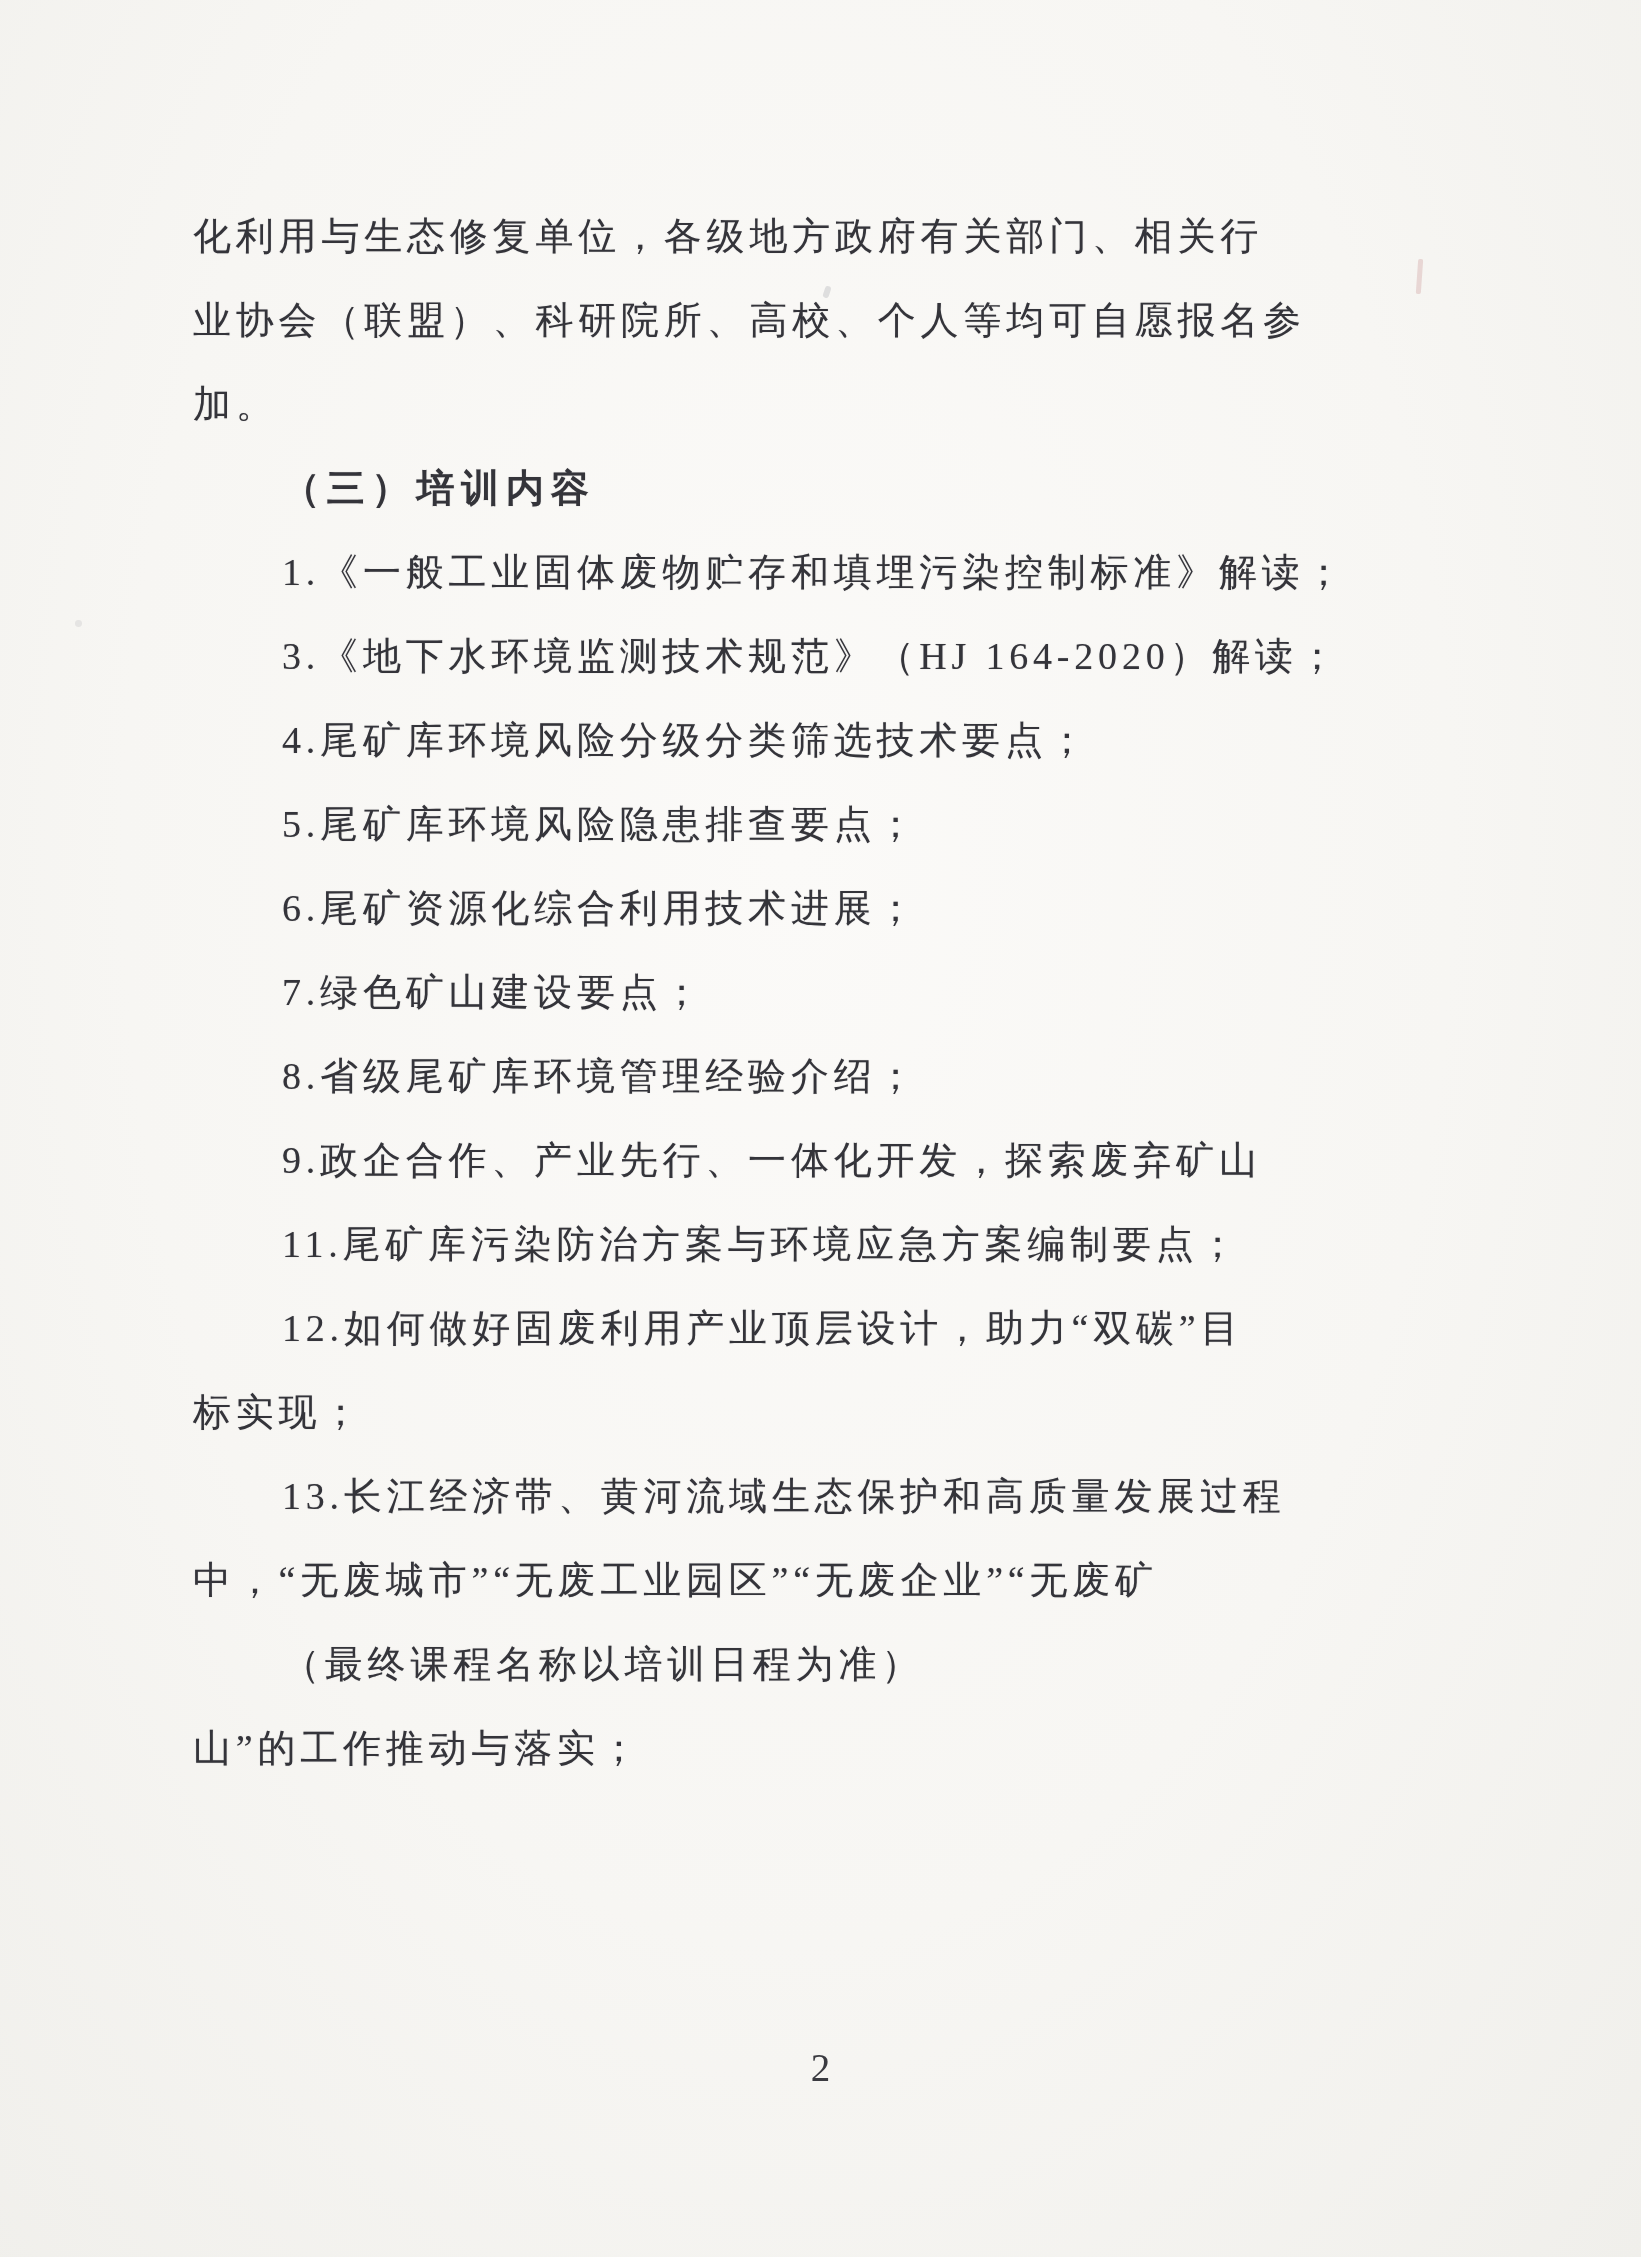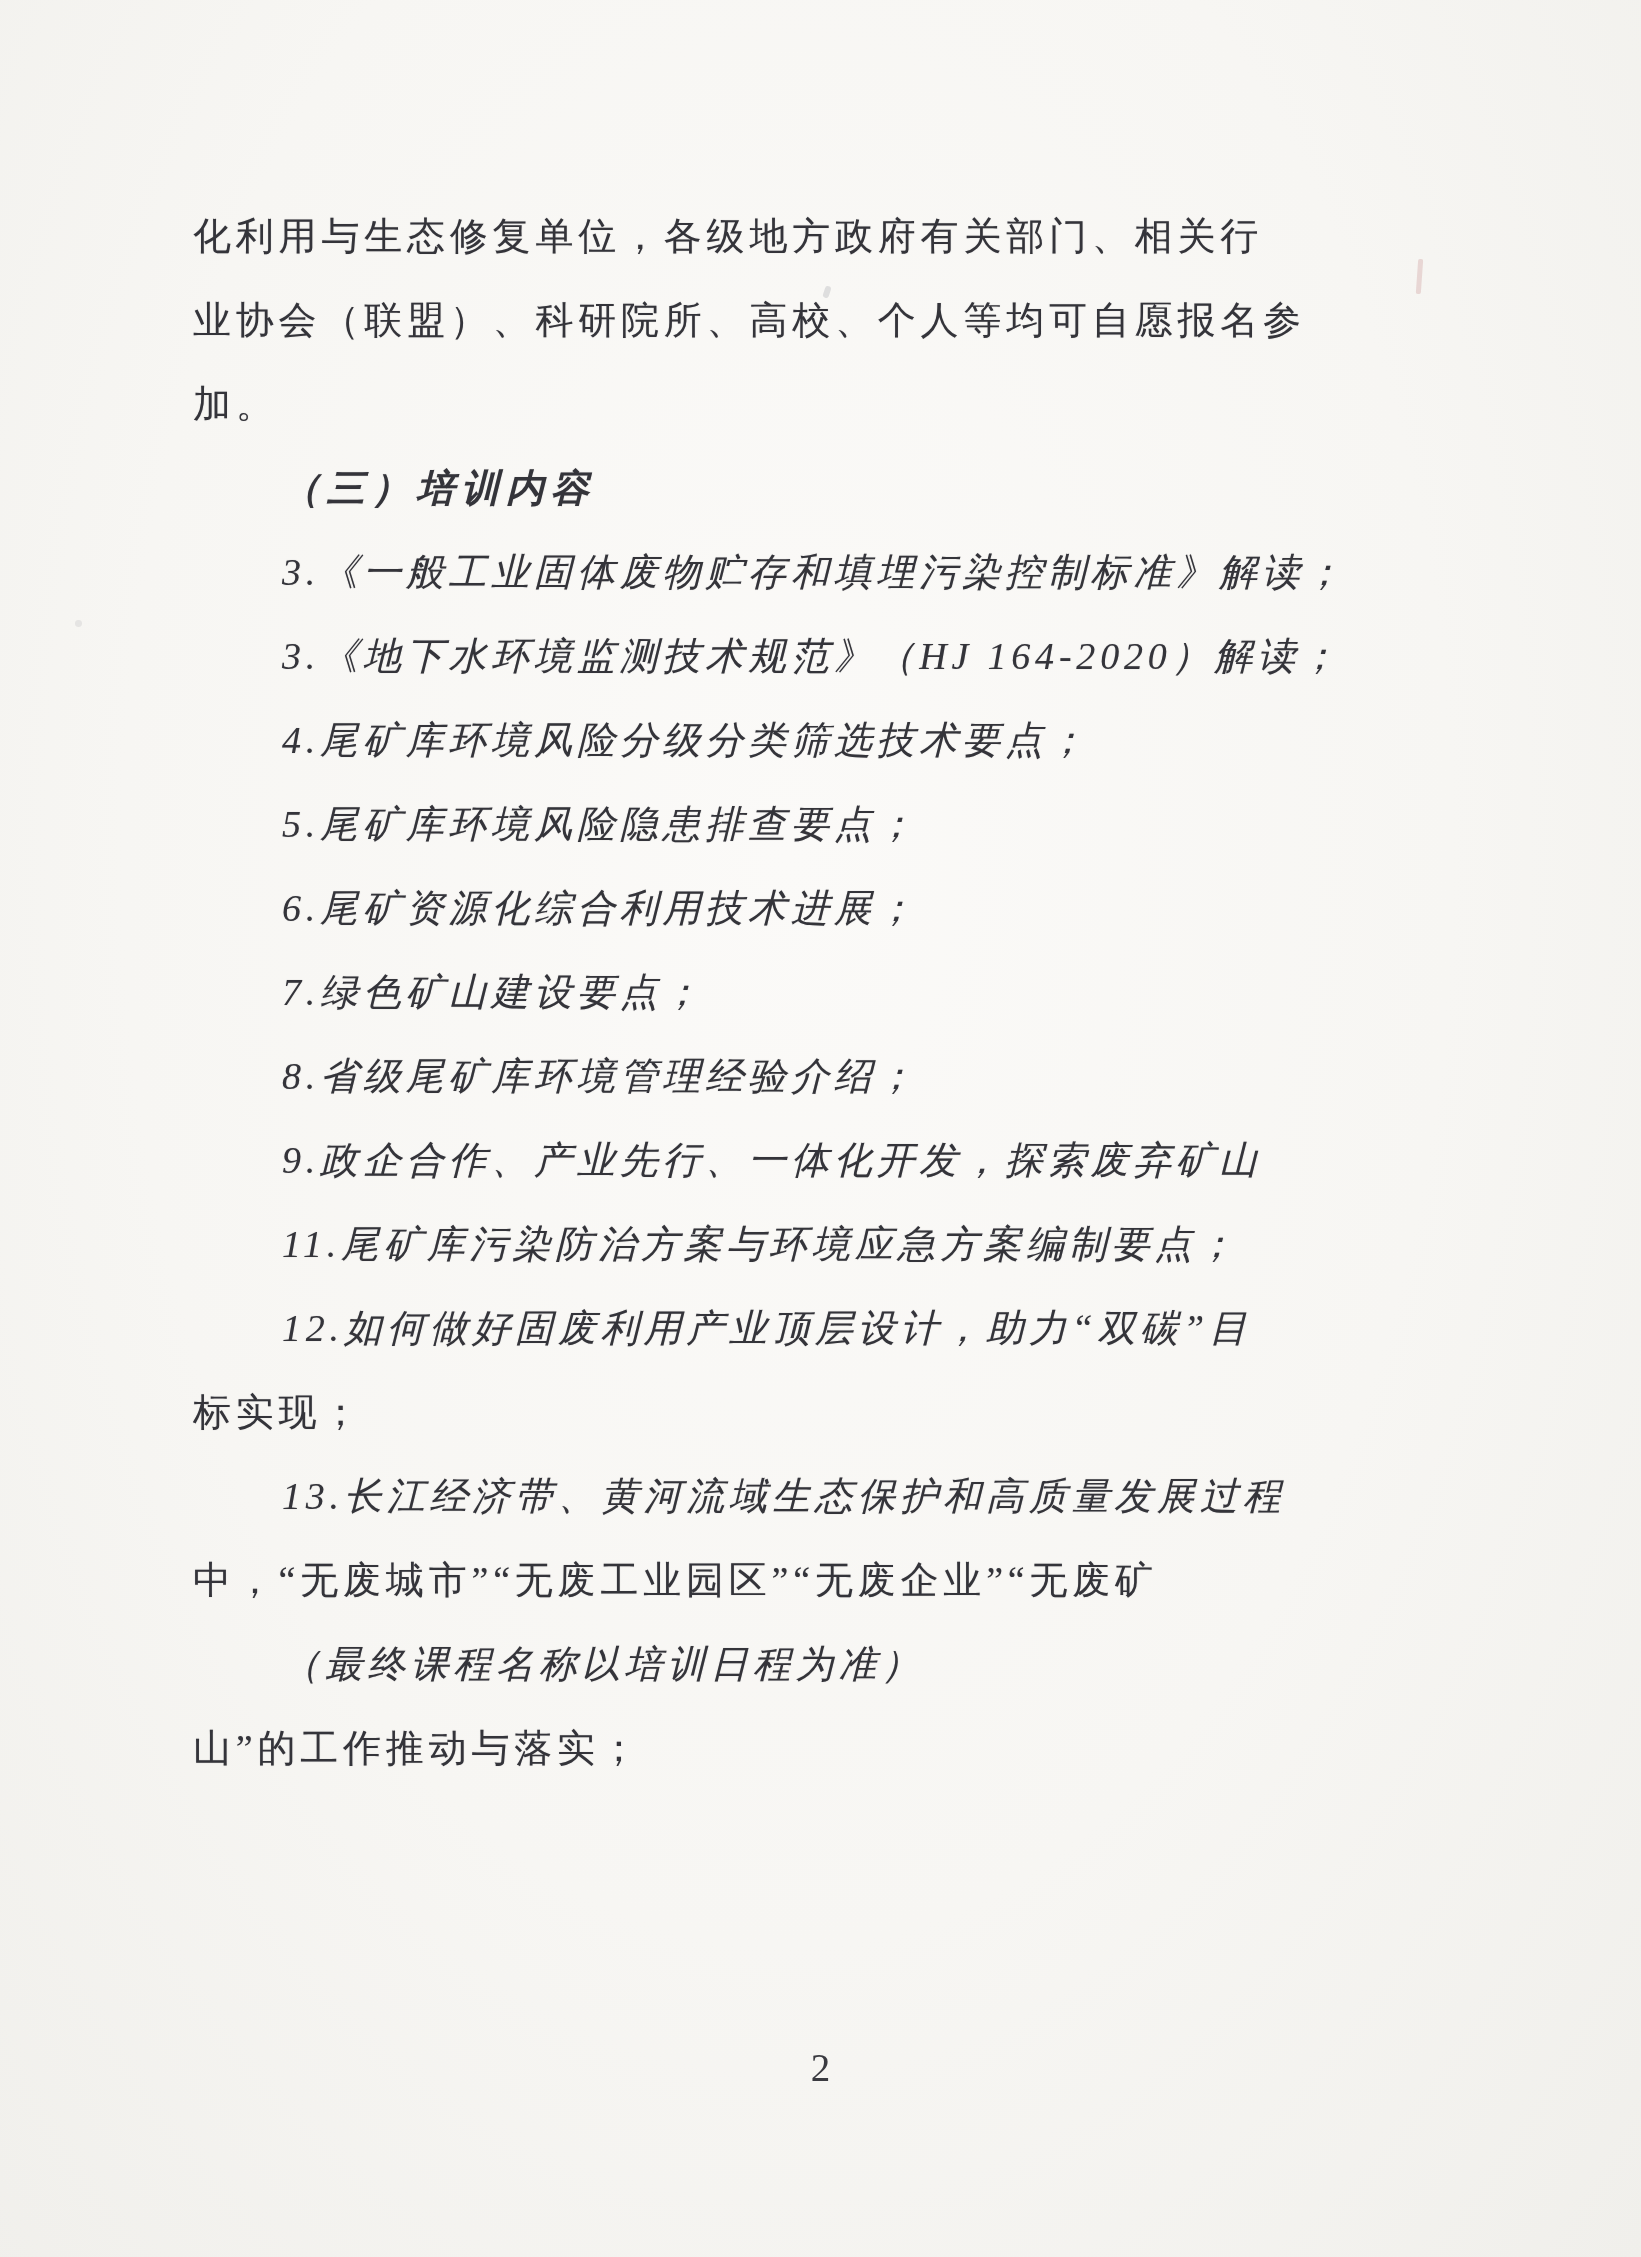--- a/index.html
+++ b/index.html
@@ -25,21 +25,21 @@
     width: 1255px;
     font-size: 38px;
     line-height: 84px;
     letter-spacing: 4.8px;
     text-shadow: 0 0 1px rgba(60,60,70,0.35);
   }
   p.line {
     margin: 0;
     white-space: nowrap;
   }
-  p.indent { text-indent: 89px; font-style: italic; }
+  p.indent { text-indent: 89px; }
   p.heading { font-weight: 700; letter-spacing: 6.8px; }
   .page-number {
     position: absolute;
     top: 2045px;
     left: 0;
     width: 1641px;
     text-align: center;
     font-size: 39px;
     letter-spacing: 0;
     color: #3a3a40;
@@ -66,21 +66,21 @@
 </head>
 <body>
 
 <div class="page">
 
   <div class="text-block">
     <p class="line flush">化利用与生态修复单位，各级地方政府有关部门、相关行</p>
     <p class="line flush">业协会（联盟）、科研院所、高校、个人等均可自愿报名参</p>
     <p class="line flush">加。</p>
     <p class="line indent heading">（三）培训内容</p>
-    <p class="line indent">3.《一般工业固体废物贮存和填埋污染控制标准》解读；</p>
+    <p class="line indent">1.《一般工业固体废物贮存和填埋污染控制标准》解读；</p>
     <p class="line indent">3.《地下水环境监测技术规范》（HJ 164-2020）解读；</p>
     <p class="line indent">4.尾矿库环境风险分级分类筛选技术要点；</p>
     <p class="line indent">5.尾矿库环境风险隐患排查要点；</p>
     <p class="line indent">6.尾矿资源化综合利用技术进展；</p>
     <p class="line indent">7.绿色矿山建设要点；</p>
     <p class="line indent">8.省级尾矿库环境管理经验介绍；</p>
     <p class="line indent">9.政企合作、产业先行、一体化开发，探索废弃矿山</p>
     <p class="line indent">11.尾矿库污染防治方案与环境应急方案编制要点；</p>
     <p class="line indent">12.如何做好固废利用产业顶层设计，助力“双碳”目</p>
     <p class="line flush">标实现；</p>

